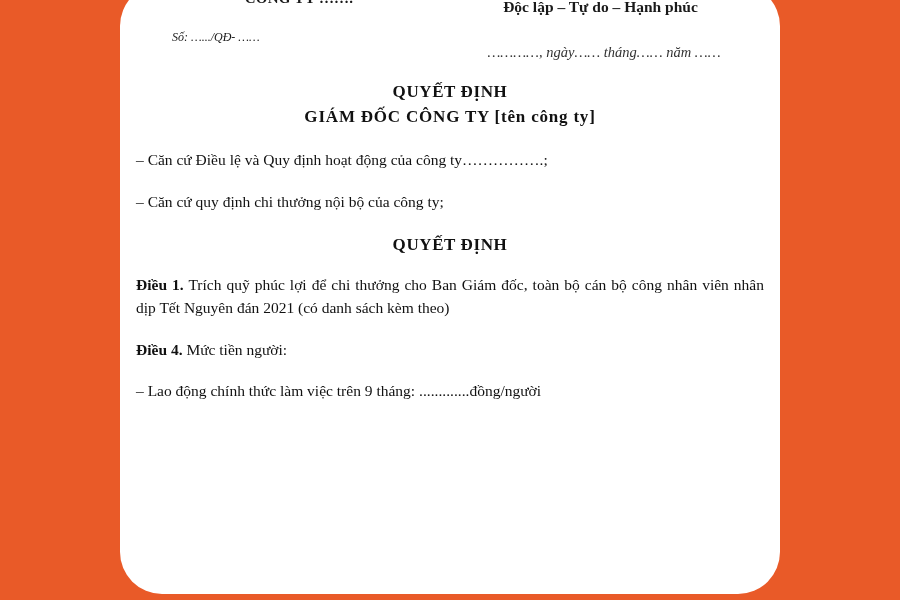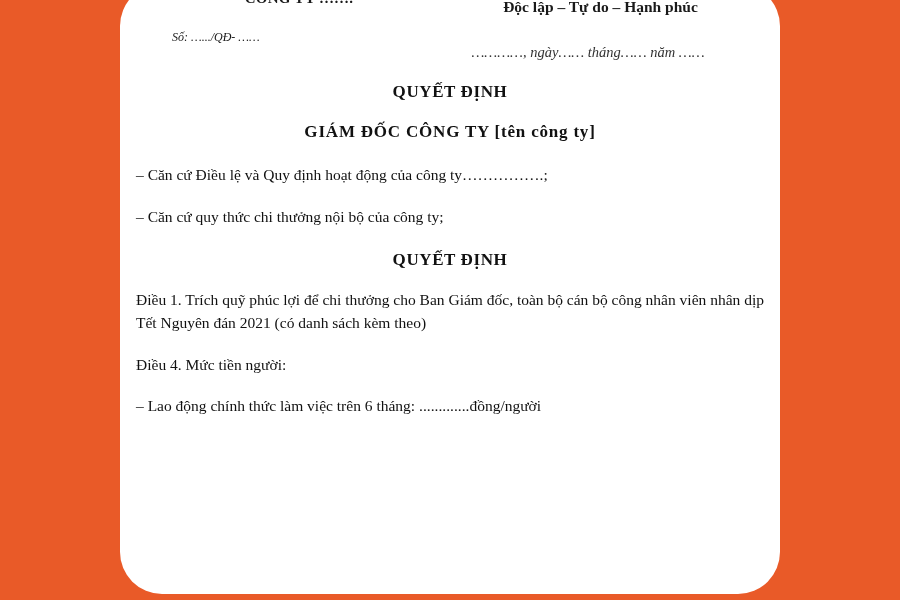--- a/index.html
+++ b/index.html
@@ -80,21 +80,21 @@
     width: 345px;
     text-align: center;
     font-weight: bold;
     font-size: 15.5px;
     color: #1a1a1a;
     white-space: nowrap;
   }
 
   .date-line {
     position: absolute;
-    left: 284px;
+    left: 300px;
     top: 54px;
     width: 352px;
     text-align: center;
     font-style: italic;
     font-size: 14.5px;
     color: #333;
     white-space: nowrap;
   }
 
   
@@ -115,42 +115,42 @@
     line-height: 1.42;
     margin: 18px 18px 0 18px;
   }
 
   .title-authority {
     text-align: center;
     font-weight: bold;
     font-size: 17px;
     letter-spacing: .8px;
     color: #111;
-    margin: 20px 0 0 0;
+    margin: 5px 0 0 0;
   }
 
   
   .body-block {
     padding: 0 8px 0 8px;
   }
 
   .para {
     font-size: 15.5px;
     line-height: 1.46;
     color: #111;
     text-align: justify;
     margin: 19px 0 0 0;
   }
 
   .para.first {
     margin-top: 22px;
   }
 
   .para b {
-    font-weight: normal;
+    font-weight: bold;
   }
 
   .title-decision2 {
     text-align: center;
     font-weight: bold;
     font-size: 17px;
     letter-spacing: .6px;
     color: #111;
     margin: 22px 0 0 0;
   }
@@ -175,29 +175,29 @@
 
       <div class="title-main">QUYẾT ĐỊNH</div>
 
 
       <div class="title-authority">GIÁM ĐỐC CÔNG TY [tên công ty]</div>
 
       <div class="body-block">
 
         <p class="para first">– Căn cứ Điều lệ và Quy định hoạt động của công ty…………….;</p>
 
-        <p class="para">– Căn cứ quy thức chi thưởng nội bộ của công ty;</p>
+        <p class="para">– Căn cứ quy định chi thưởng nội bộ của công ty;</p>
 
 
 
         <div class="title-decision2">QUYẾT ĐỊNH</div>
 
         <p class="para"><b>Điều 1.</b><span> Trích quỹ phúc lợi để chi thưởng cho Ban Giám đốc, toàn bộ cán bộ công nhân viên nhân dịp Tết Nguyên đán 2021 (có danh sách kèm theo)</span></p>
 
         <p class="para"><b>Điều 4.</b><span> Mức tiền người:</span></p>
 
-        <p class="para">– Lao động chính thức làm việc trên 6 tháng: .............đồng/người</p>
+        <p class="para">– Lao động chính thức làm việc trên 9 tháng: .............đồng/người</p>
 
       </div>
     </div>
   </div>
 
 </div>
 
 </body></html>

